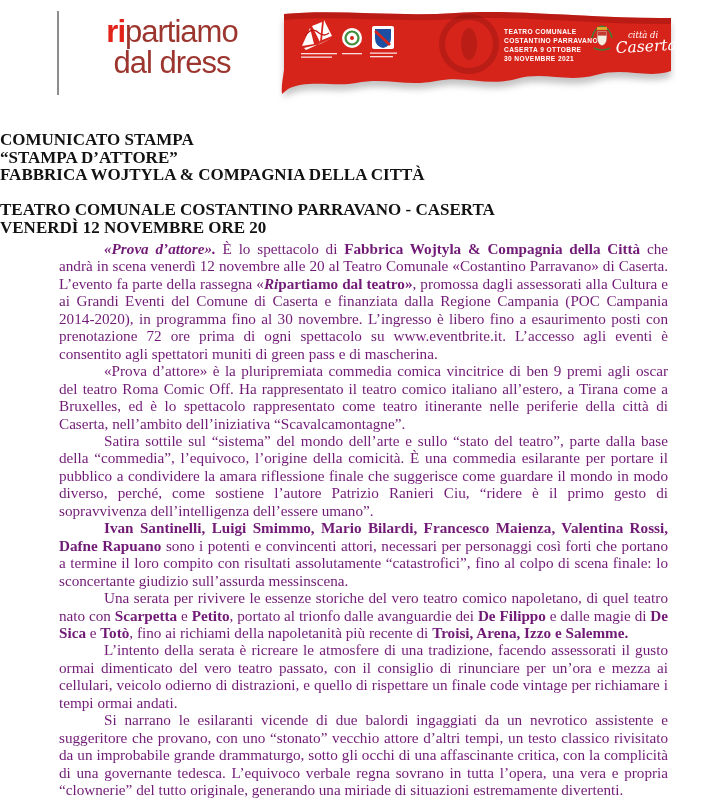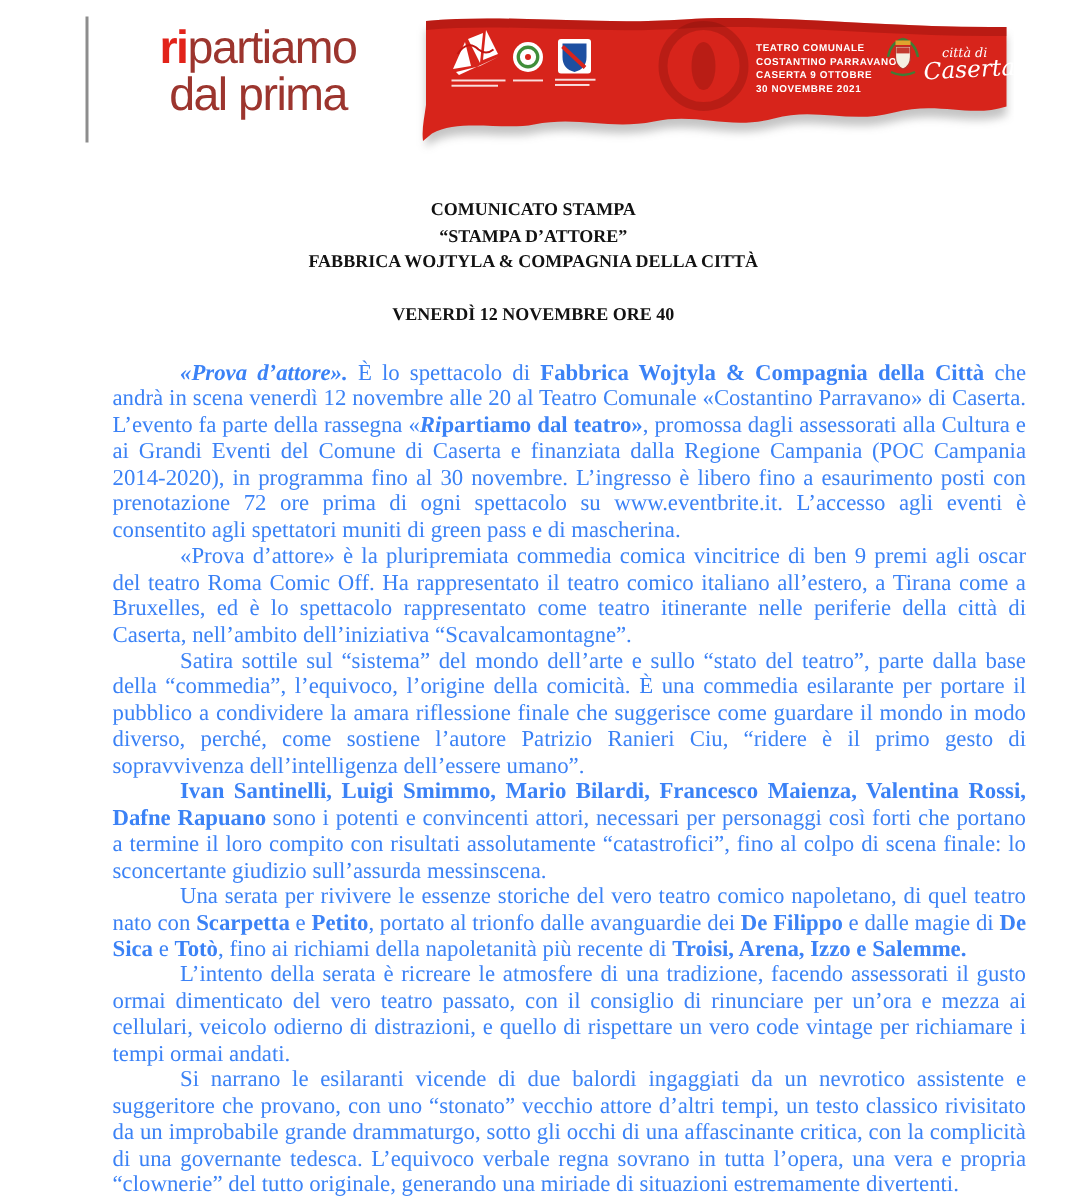--- a/index.html
+++ b/index.html
@@ -19,45 +19,45 @@
     letter-spacing:-1px;color:#9c352e;font-weight:500;
   }
   .logo-text .ri{color:#e2231a;font-weight:bold;}
 
   .banner{position:absolute;left:276px;top:8px;width:400px;height:104px;}
   .banner svg{display:block;width:400px;height:104px;}
   .banner-shadow{filter:blur(3px);}
 
   
   .title-block{
-    position:absolute;left:0;right:14px;top:131px;text-align:center;
-    font-weight:bold;font-size:12px;line-height:17.6px;color:#121212;
+    position:absolute;left:0;right:14px;top:131px;text-align:left;
+    font-weight:bold;font-size:17px;line-height:17.6px;color:#121212;
   }
   .title-gap{height:17.6px;}
 
   
   .body-text{
     position:absolute;left:59px;top:240px;width:609px;
-    font-size:15.2px;line-height:17.45px;text-align:justify;color:#3b82f6;margin-left:16px;
+    font-size:15.2px;line-height:17.45px;text-align:justify;color:#701a75;
   }
   .body-text p{margin:0;text-indent:45px;}
   .b{font-weight:bold;}
   .i{}
   .bi{font-weight:bold;font-style:italic;}
 </style>
 </head>
 <body>
 
 <div class="page">
 
   <div>
     <div class="logo-rule"></div>
     <div class="logo-text">
       <span class="ri">ri</span><span>partiamo</span><br>
-      <span>dal prima</span>
+      <span>dal dress</span>
     </div>
 
     <div class="banner">
       <svg viewBox="0 0 400 104">
 
         <path class="banner-shadow" d="M8,8 C60,3 120,11 180,7 C240,3 320,13 395,12 L395,65 C370,73 350,61 320,69 C290,77 268,65 240,73 C210,81 190,69 160,75 C130,81 110,71 80,77 C60,81 30,73 12,83 L8,86 Z" transform="translate(0,4)" fill="rgba(60,60,60,0.30)"></path>
 
         <path d="M8,6 C60,1 120,9 180,5 C240,1 320,11 395,10 L395,63 C370,71 350,59 320,67 C290,75 268,63 240,71 C210,79 190,67 160,73 C130,79 110,69 80,75 C60,79 30,71 12,81 L6,86 C5,78 7,70 8,62 Z" fill="#d7241b"></path>
 
         <path d="M8,6 C60,1 120,9 180,5 C240,1 320,11 395,10 L395,16 C320,17 240,7 180,11 C120,15 60,7 8,12 Z" fill="#8e100b" opacity="0.40"></path>
@@ -117,26 +117,27 @@
         </g>
       </svg>
     </div>
   </div>
 
   <div class="title-block">
     <div>COMUNICATO STAMPA</div>
     <div>“STAMPA D’ATTORE”</div>
     <div>FABBRICA WOJTYLA &amp; COMPAGNIA DELLA CITTÀ</div>
     <div class="title-gap"></div>
-    <div>VENERDÌ 12 NOVEMBRE ORE 40</div>
+    <div>TEATRO COMUNALE COSTANTINO PARRAVANO - CASERTA</div>
+    <div>VENERDÌ 12 NOVEMBRE ORE 20</div>
   </div>
 
   <div class="body-text">
       <p><span class="bi">«Prova d’attore».</span><span> È lo spettacolo di </span><span class="b">Fabbrica Wojtyla &amp; Compagnia della Città</span><span> che andrà in scena venerdì 12 novembre alle 20 al Teatro Comunale «Costantino Parravano» di Caserta. L’evento fa parte della rassegna «</span><span class="bi">Ri</span><span class="b">partiamo dal teatro»</span><span>, promossa dagli assessorati alla Cultura e ai Grandi Eventi del Comune di Caserta e finanziata dalla Regione Campania (POC Campania 2014-2020), in programma fino al 30 novembre. L’ingresso è libero fino a esaurimento posti con prenotazione 72 ore prima di ogni spettacolo su www.eventbrite.it. L’accesso agli eventi è consentito agli spettatori muniti di green pass e di mascherina.</span></p>
       <p><span>«Prova d’attore» è la pluripremiata commedia comica vincitrice di ben 9 premi agli oscar del teatro Roma Comic Off. Ha rappresentato il teatro comico italiano all’estero, a Tirana come a Bruxelles, ed è lo spettacolo rappresentato come teatro itinerante nelle periferie della città di Caserta, nell’ambito dell’iniziativa “Scavalcamontagne”.</span></p>
       <p><span>Satira sottile sul “sistema” del mondo dell’arte e sullo “stato del teatro”, parte dalla base della “commedia”, l’equivoco, l’origine della comicità. È una commedia esilarante per portare il pubblico a condividere la amara riflessione finale che suggerisce come guardare il mondo in modo diverso, perché, come sostiene l’autore Patrizio Ranieri Ciu, “ridere è il primo gesto di sopravvivenza dell’intelligenza dell’essere umano”.</span></p>
       <p><span class="b">Ivan Santinelli, Luigi Smimmo, Mario Bilardi, Francesco Maienza, Valentina Rossi, Dafne Rapuano</span><span> sono i potenti e convincenti attori, necessari per personaggi così forti che portano a termine il loro compito con risultati assolutamente “catastrofici”, fino al colpo di scena finale: lo sconcertante giudizio sull’assurda messinscena.</span></p>
       <p><span>Una serata per rivivere le essenze storiche del </span><span class="i">vero teatro comico napoletano,</span><span> di quel teatro nato con </span><span class="b">Scarpetta</span><span> e </span><span class="b">Petito</span><span>, portato al trionfo dalle avanguardie dei </span><span class="b">De Filippo</span><span> e dalle magie di </span><span class="b">De Sica</span><span> e </span><span class="b">Totò</span><span>, fino ai richiami della napoletanità più recente di </span><span class="b">Troisi, Arena, Izzo e Salemme.</span></p>
-      <p><span>L’intento della serata è ricreare le atmosfere di una tradizione, facendo assessorati il gusto ormai dimenticato del vero teatro passato, con il consiglio di rinunciare per un’ora e mezza ai cellulari, veicolo odierno di distrazioni, e quello di rispettare un </span><span class="i">vero code</span><span> vintage per richiamare i tempi ormai andati.</span></p>
+      <p><span>L’intento della serata è ricreare le atmosfere di una tradizione, facendo assessorati il gusto ormai dimenticato del vero teatro passato, con il consiglio di rinunciare per un’ora e mezza ai cellulari, veicolo odierno di distrazioni, e quello di rispettare un </span><span class="i">finale code</span><span> vintage per richiamare i tempi ormai andati.</span></p>
       <p><span>Si narrano le esilaranti vicende di due balordi ingaggiati da un nevrotico assistente e suggeritore che provano, con uno “stonato” vecchio attore d’altri tempi, un testo classico rivisitato da un improbabile grande drammaturgo, sotto gli occhi di una affascinante critica, con la complicità di una governante tedesca. L’equivoco verbale regna sovrano in tutta l’opera, una vera e propria “clownerie” del tutto originale, generando una miriade di situazioni estremamente divertenti.</span></p>
     </div>
 
 </div>
 
 </body></html>

